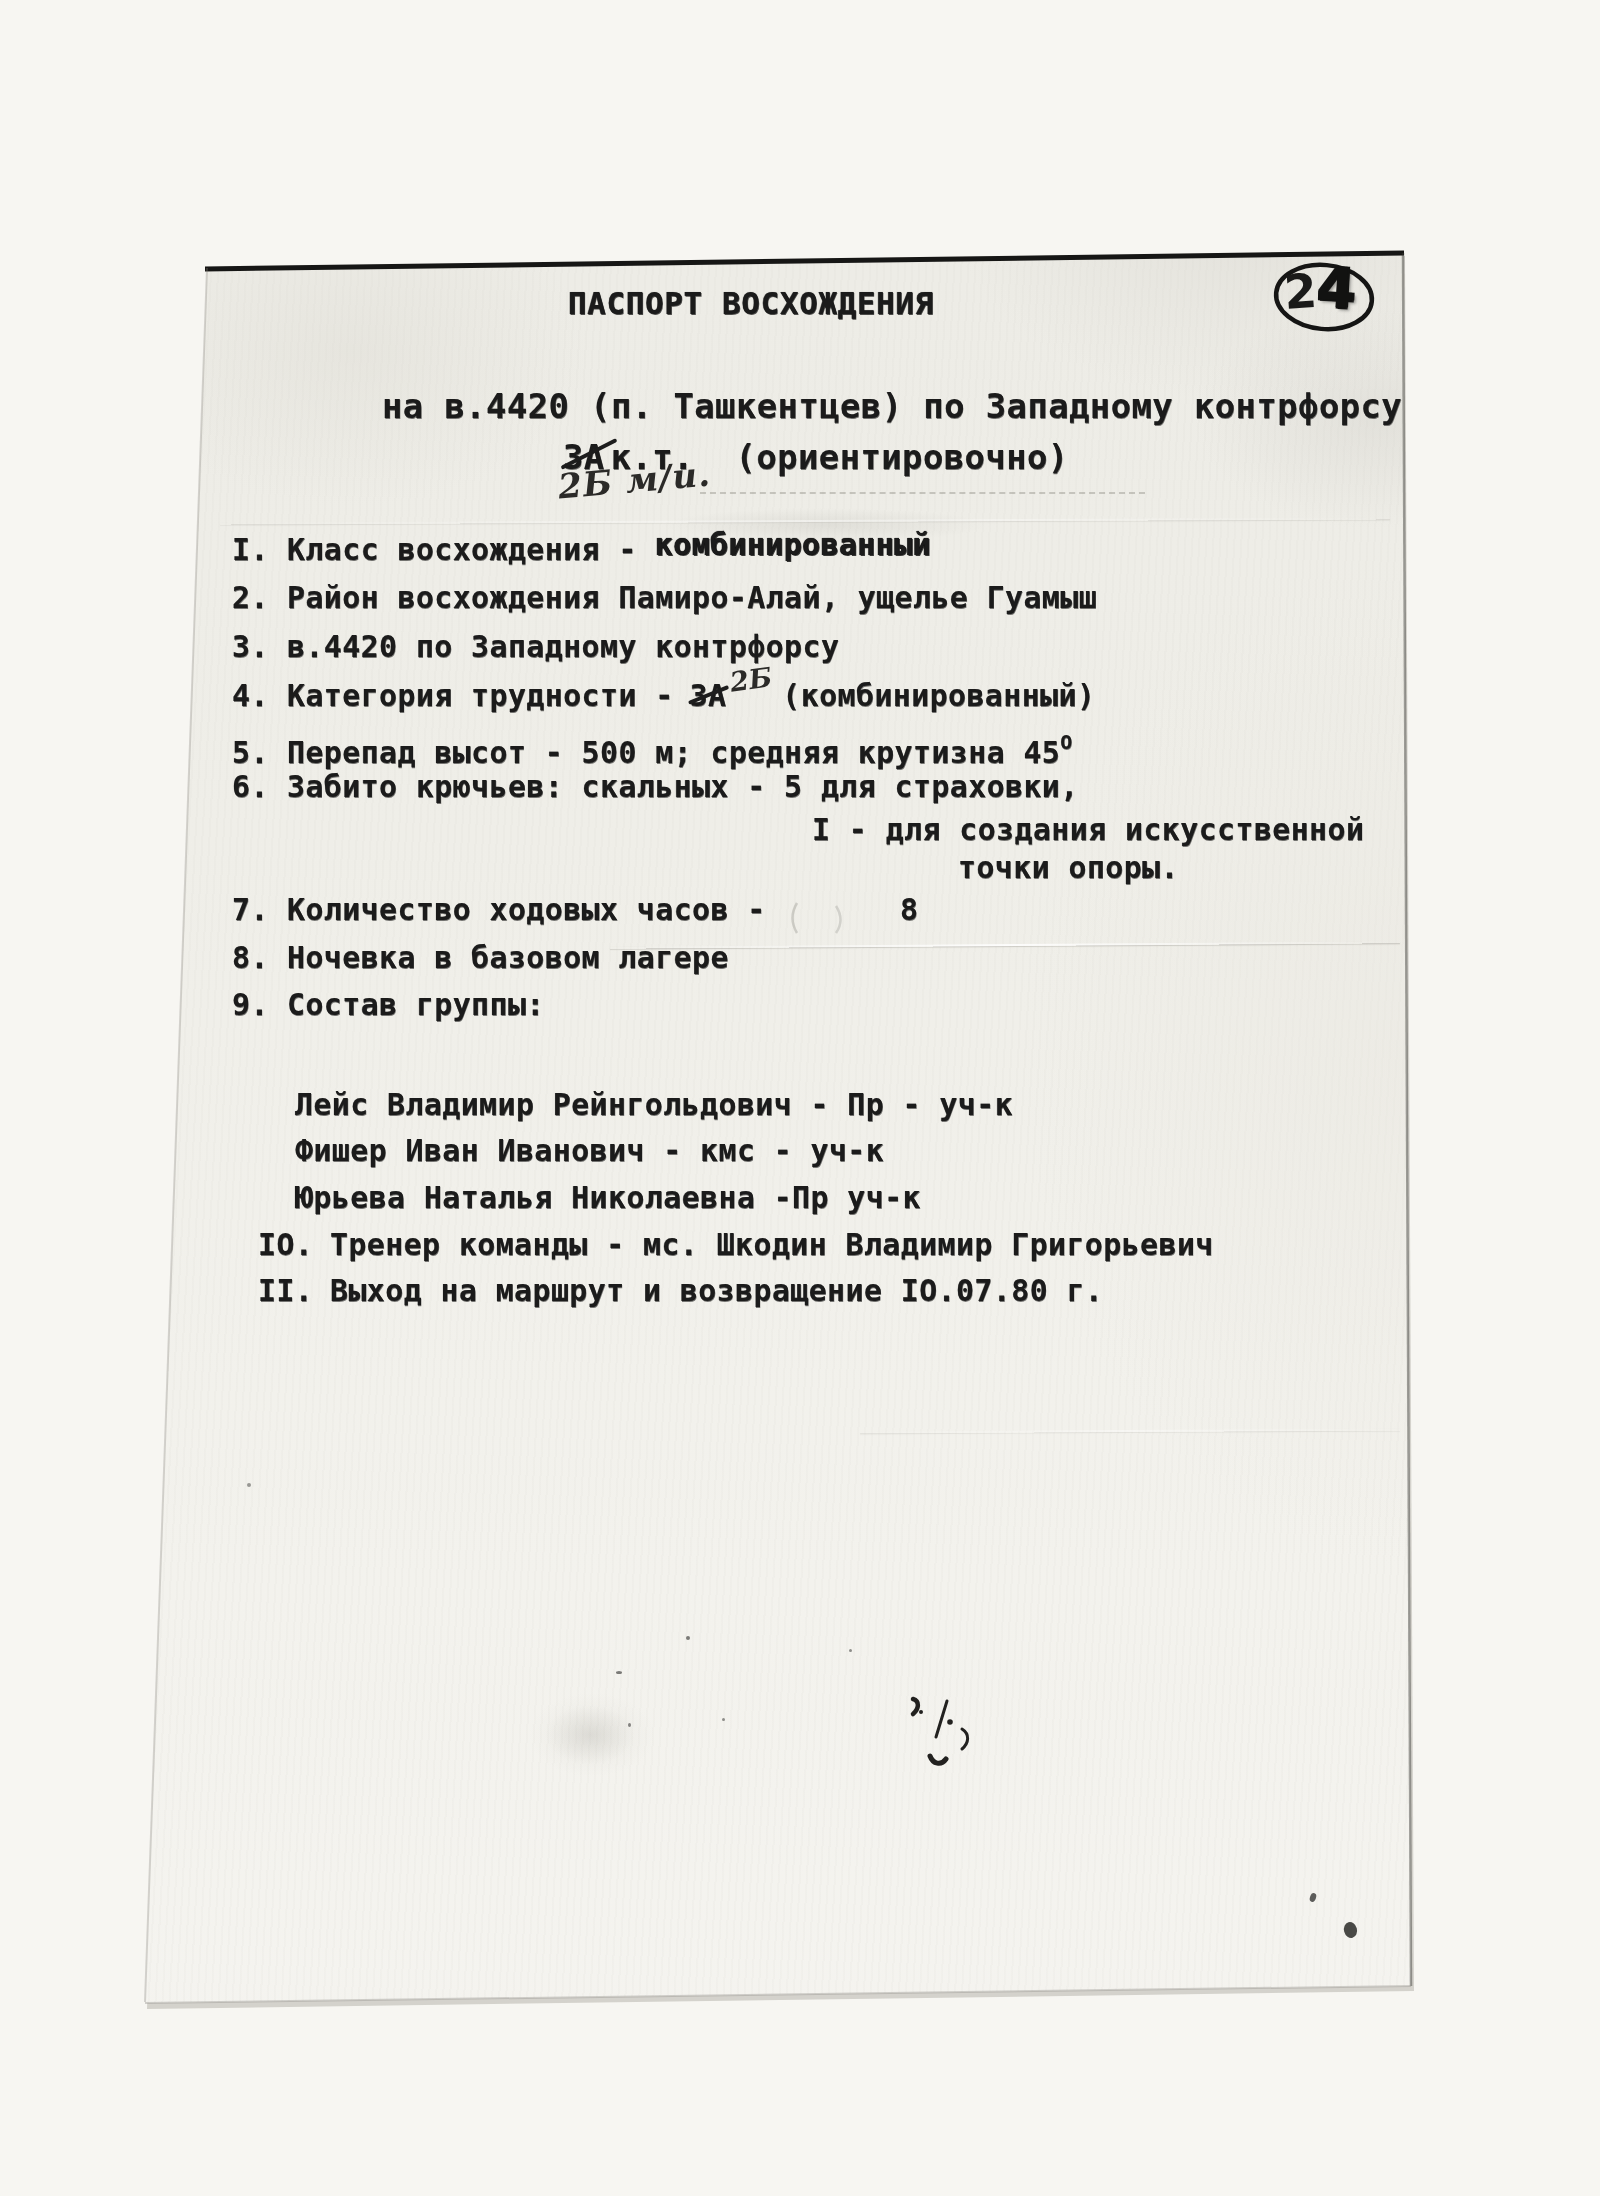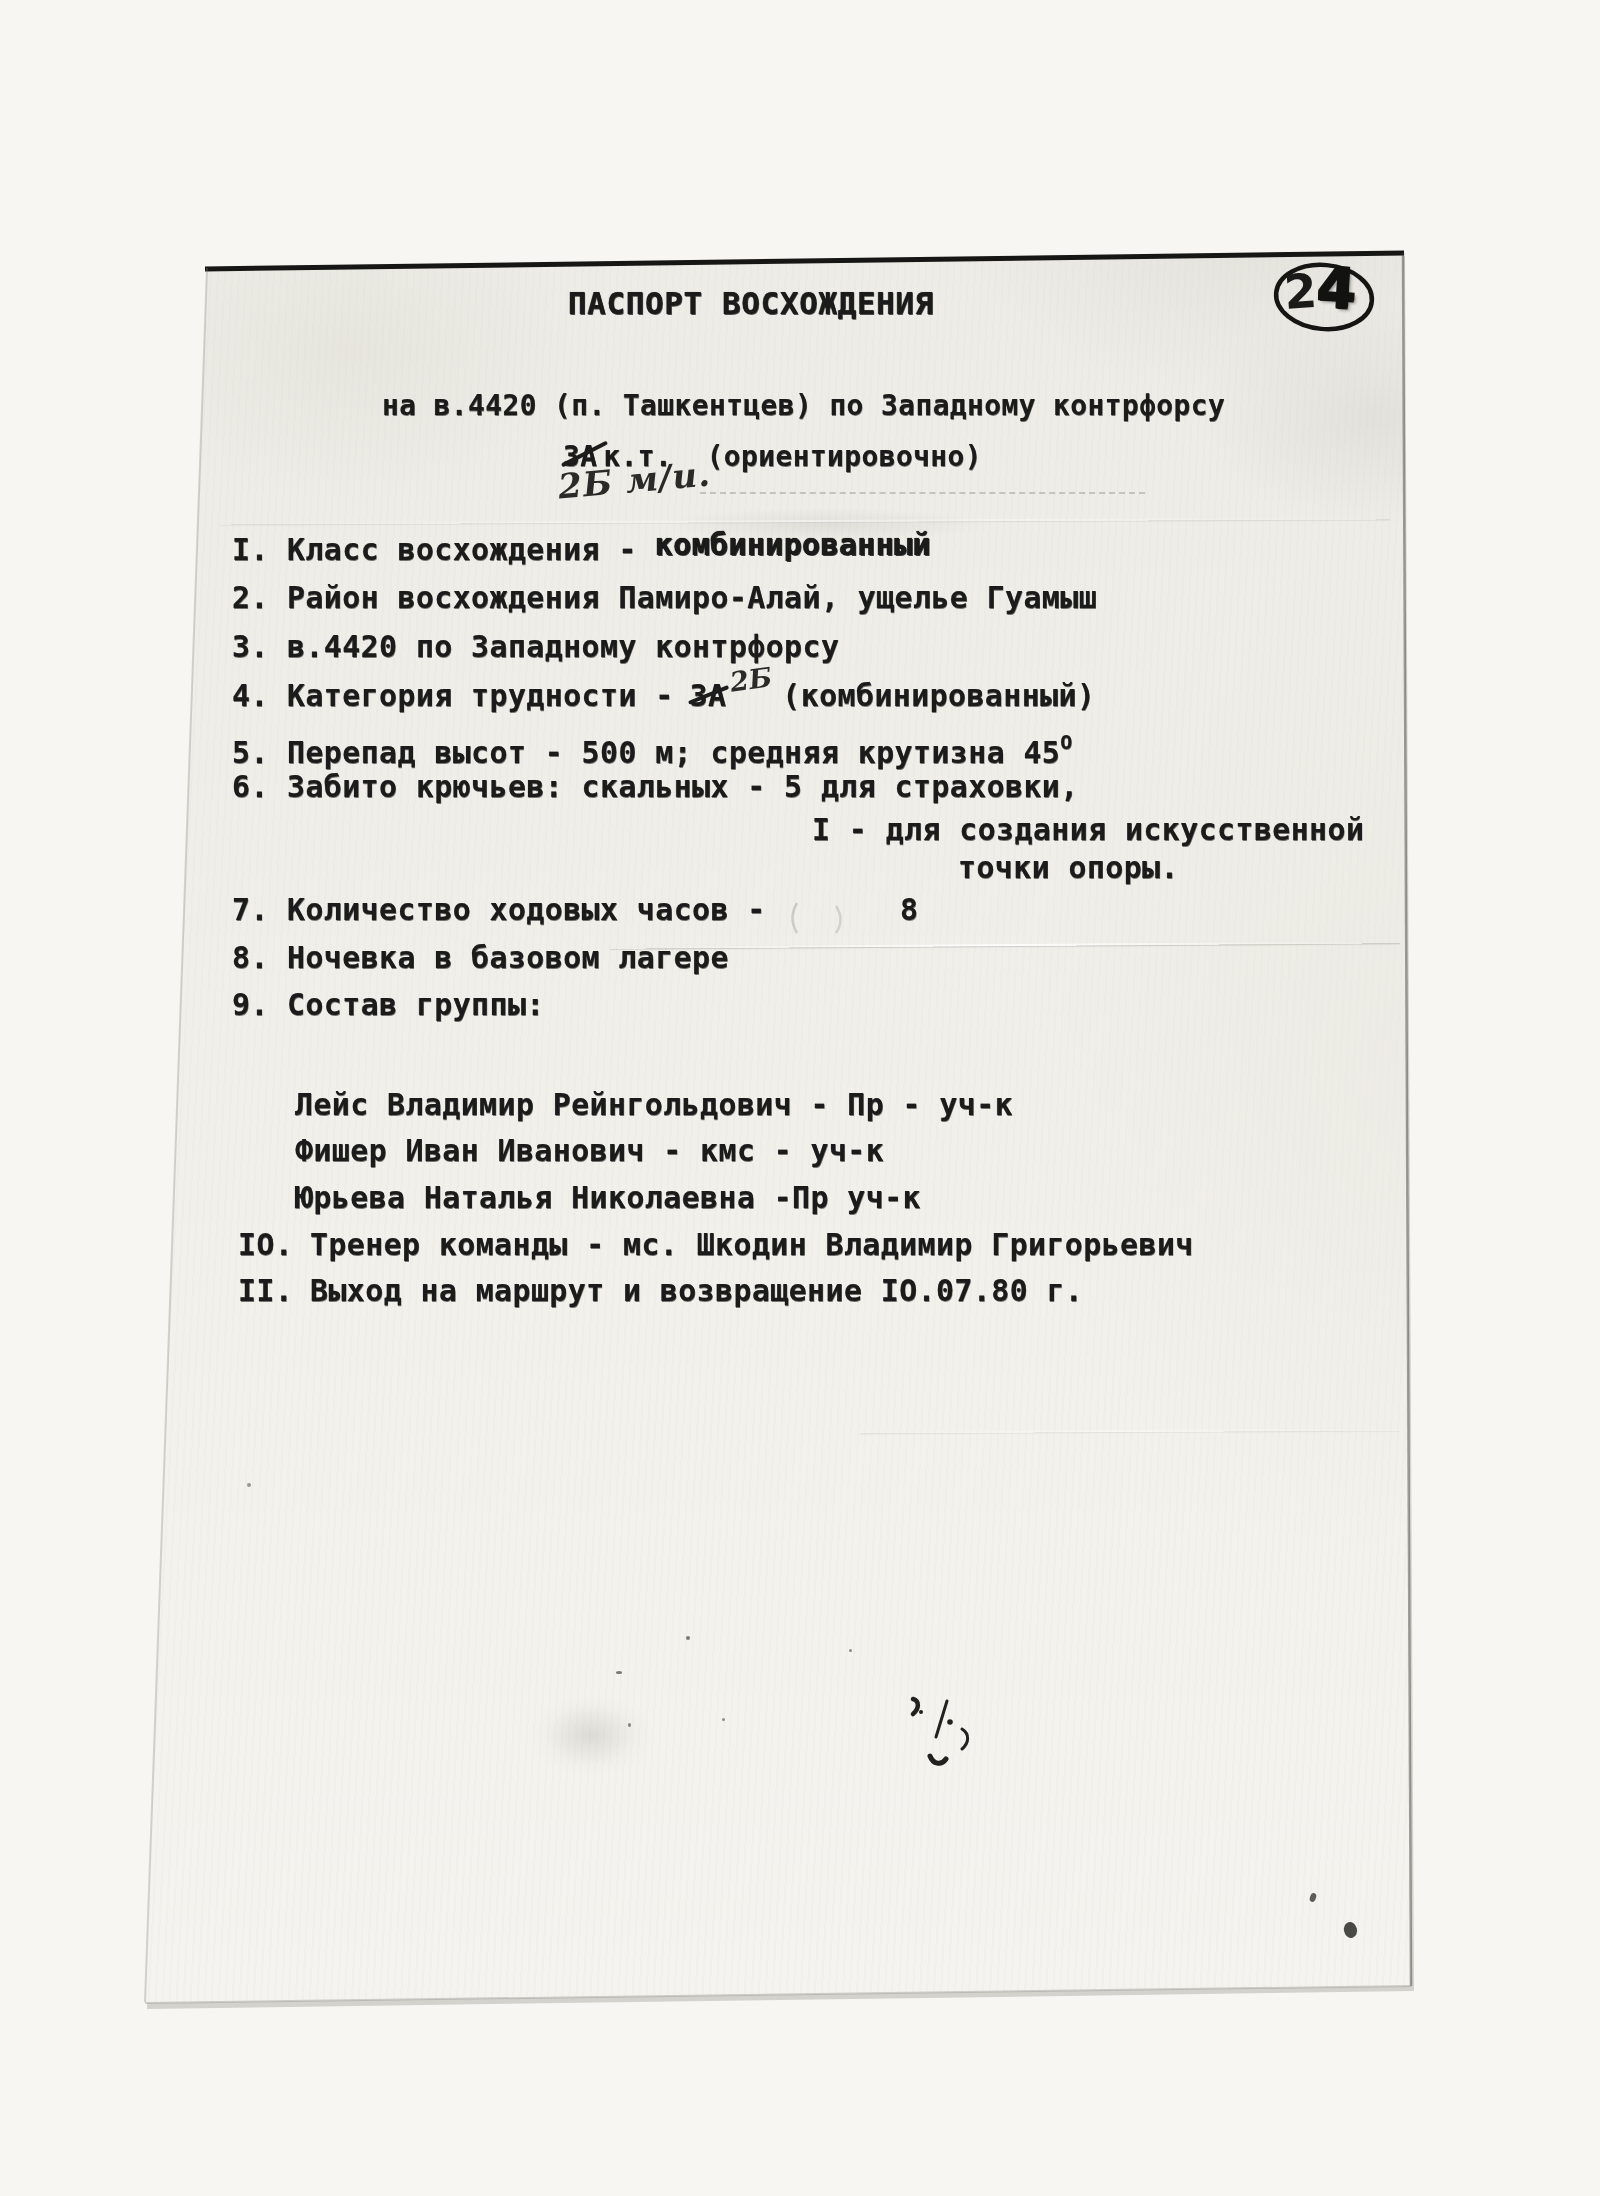--- a/index.html
+++ b/index.html
@@ -25,24 +25,24 @@
   .crease{position:absolute;height:2px;background:linear-gradient(90deg,transparent,rgba(255,255,255,.85),transparent);
     box-shadow:0 1px 1px rgba(176,174,167,.55);}
   .speck{position:absolute;background:#2a2a28;border-radius:50%;}
   .blotch{position:absolute;border-radius:50%;background:radial-gradient(ellipse,rgba(120,118,110,.12),transparent 70%);}
 
   
   .line{position:absolute;font:700 30px/38px "DejaVu Sans Mono",monospace;color:#1b1b1b;
     white-space:pre;letter-spacing:.35px;
     text-shadow:.4px .6px .5px rgba(15,15,15,.55),-.3px 0 .4px rgba(15,15,15,.3);}
   .num{display:inline-block;width:55px;}
-  .num-wide{display:inline-block;width:72px;}
+  .num-wide{display:inline-block;width:72px;margin-left:20px;}
   .title{font-size:31px;letter-spacing:.6px;
     text-shadow:.6px .8px .6px rgba(10,10,10,.7),-.4px 0 .5px rgba(10,10,10,.45),0 0 1px rgba(0,0,0,.35);}
-  .sub{font-size:28px;}
+  .sub{font-size:34px;}
   .sup{font-size:20px;vertical-align:14px;letter-spacing:0;}
   .emph{position:relative;top:-5px;margin-left:18px;
     text-shadow:0 0 1px #000,1px .5px .6px rgba(0,0,0,.75),-.5px 0 .5px rgba(0,0,0,.5);}
   .strike{position:relative;display:inline-block;}
   .strike::after{content:"";position:absolute;left:-8%;top:42%;width:116%;height:3.5px;
     background:#1d1d1d;transform:rotate(-22deg);border-radius:2px;}
   .strike-long::after{left:-12%;width:148%;top:36%;height:4px;transform:rotate(-27deg);}
   .m16{margin-left:16px;}  .m6{margin-left:6px;}
 
   

